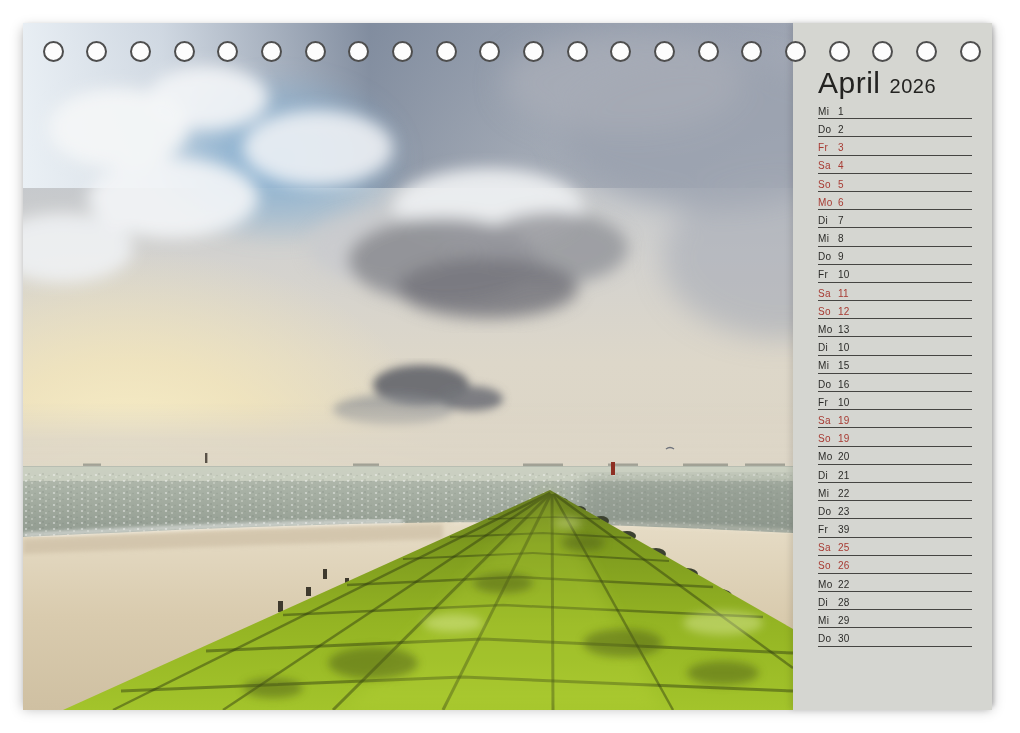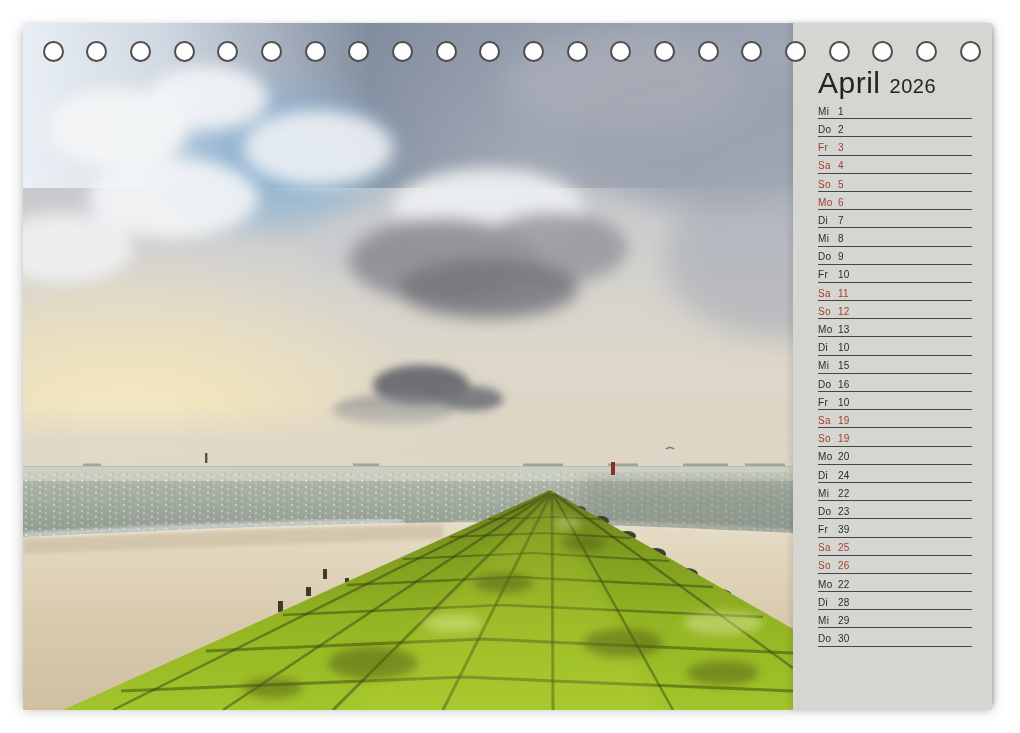--- a/index.html
+++ b/index.html
@@ -250,21 +250,21 @@
         <div class="day-row red"><span class="wd">Sa</span><span class="num">11</span></div>
         <div class="day-row red"><span class="wd">So</span><span class="num">12</span></div>
         <div class="day-row"><span class="wd">Mo</span><span class="num">13</span></div>
         <div class="day-row"><span class="wd">Di</span><span class="num">10</span></div>
         <div class="day-row"><span class="wd">Mi</span><span class="num">15</span></div>
         <div class="day-row"><span class="wd">Do</span><span class="num">16</span></div>
         <div class="day-row"><span class="wd">Fr</span><span class="num">10</span></div>
         <div class="day-row red"><span class="wd">Sa</span><span class="num">19</span></div>
         <div class="day-row red"><span class="wd">So</span><span class="num">19</span></div>
         <div class="day-row"><span class="wd">Mo</span><span class="num">20</span></div>
-        <div class="day-row"><span class="wd">Di</span><span class="num">24</span></div>
+        <div class="day-row"><span class="wd">Di</span><span class="num">21</span></div>
         <div class="day-row"><span class="wd">Mi</span><span class="num">22</span></div>
         <div class="day-row"><span class="wd">Do</span><span class="num">23</span></div>
         <div class="day-row"><span class="wd">Fr</span><span class="num">39</span></div>
         <div class="day-row red"><span class="wd">Sa</span><span class="num">25</span></div>
         <div class="day-row red"><span class="wd">So</span><span class="num">26</span></div>
         <div class="day-row"><span class="wd">Mo</span><span class="num">22</span></div>
         <div class="day-row"><span class="wd">Di</span><span class="num">28</span></div>
         <div class="day-row"><span class="wd">Mi</span><span class="num">29</span></div>
         <div class="day-row"><span class="wd">Do</span><span class="num">30</span></div>
       </div>

